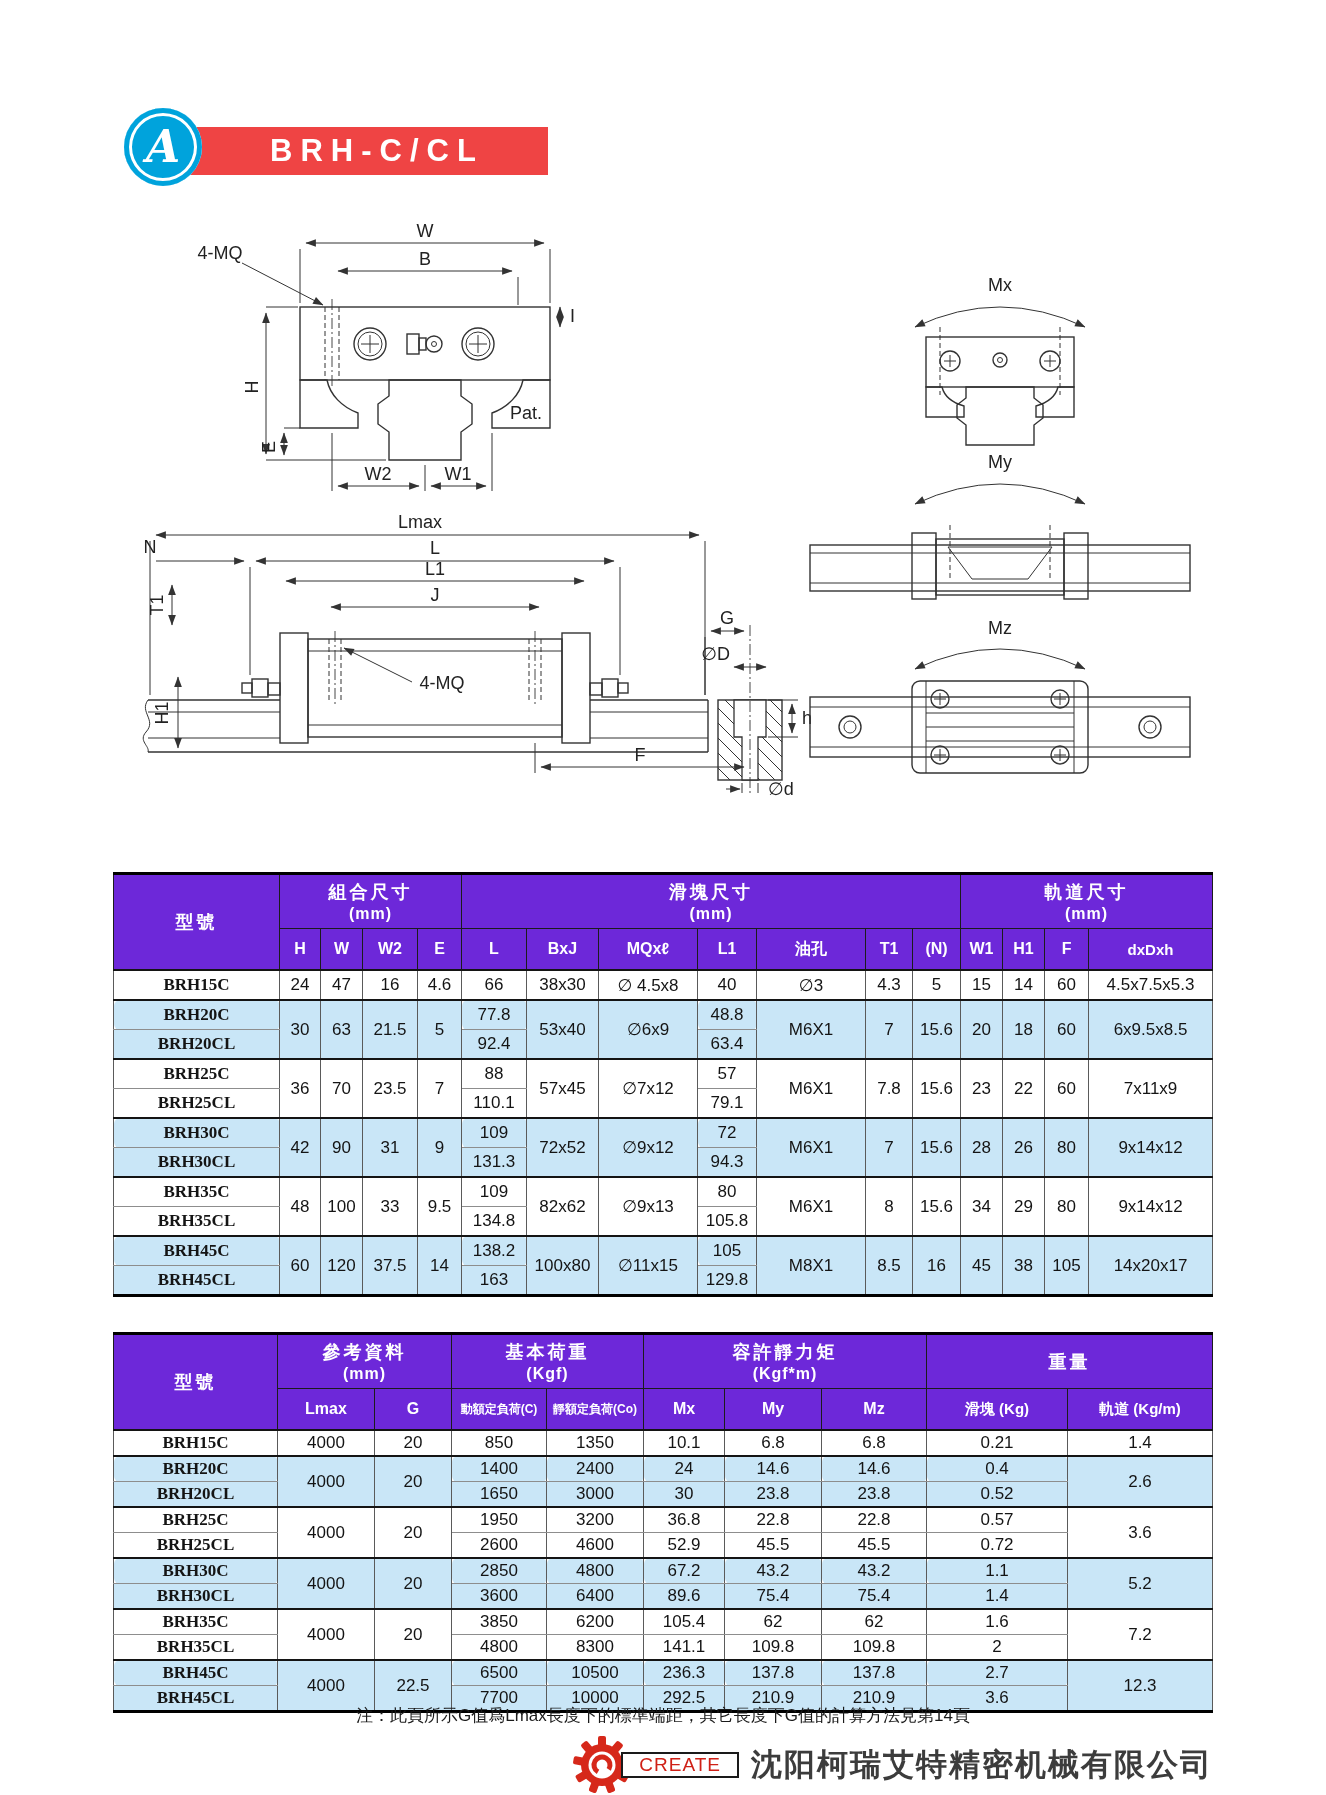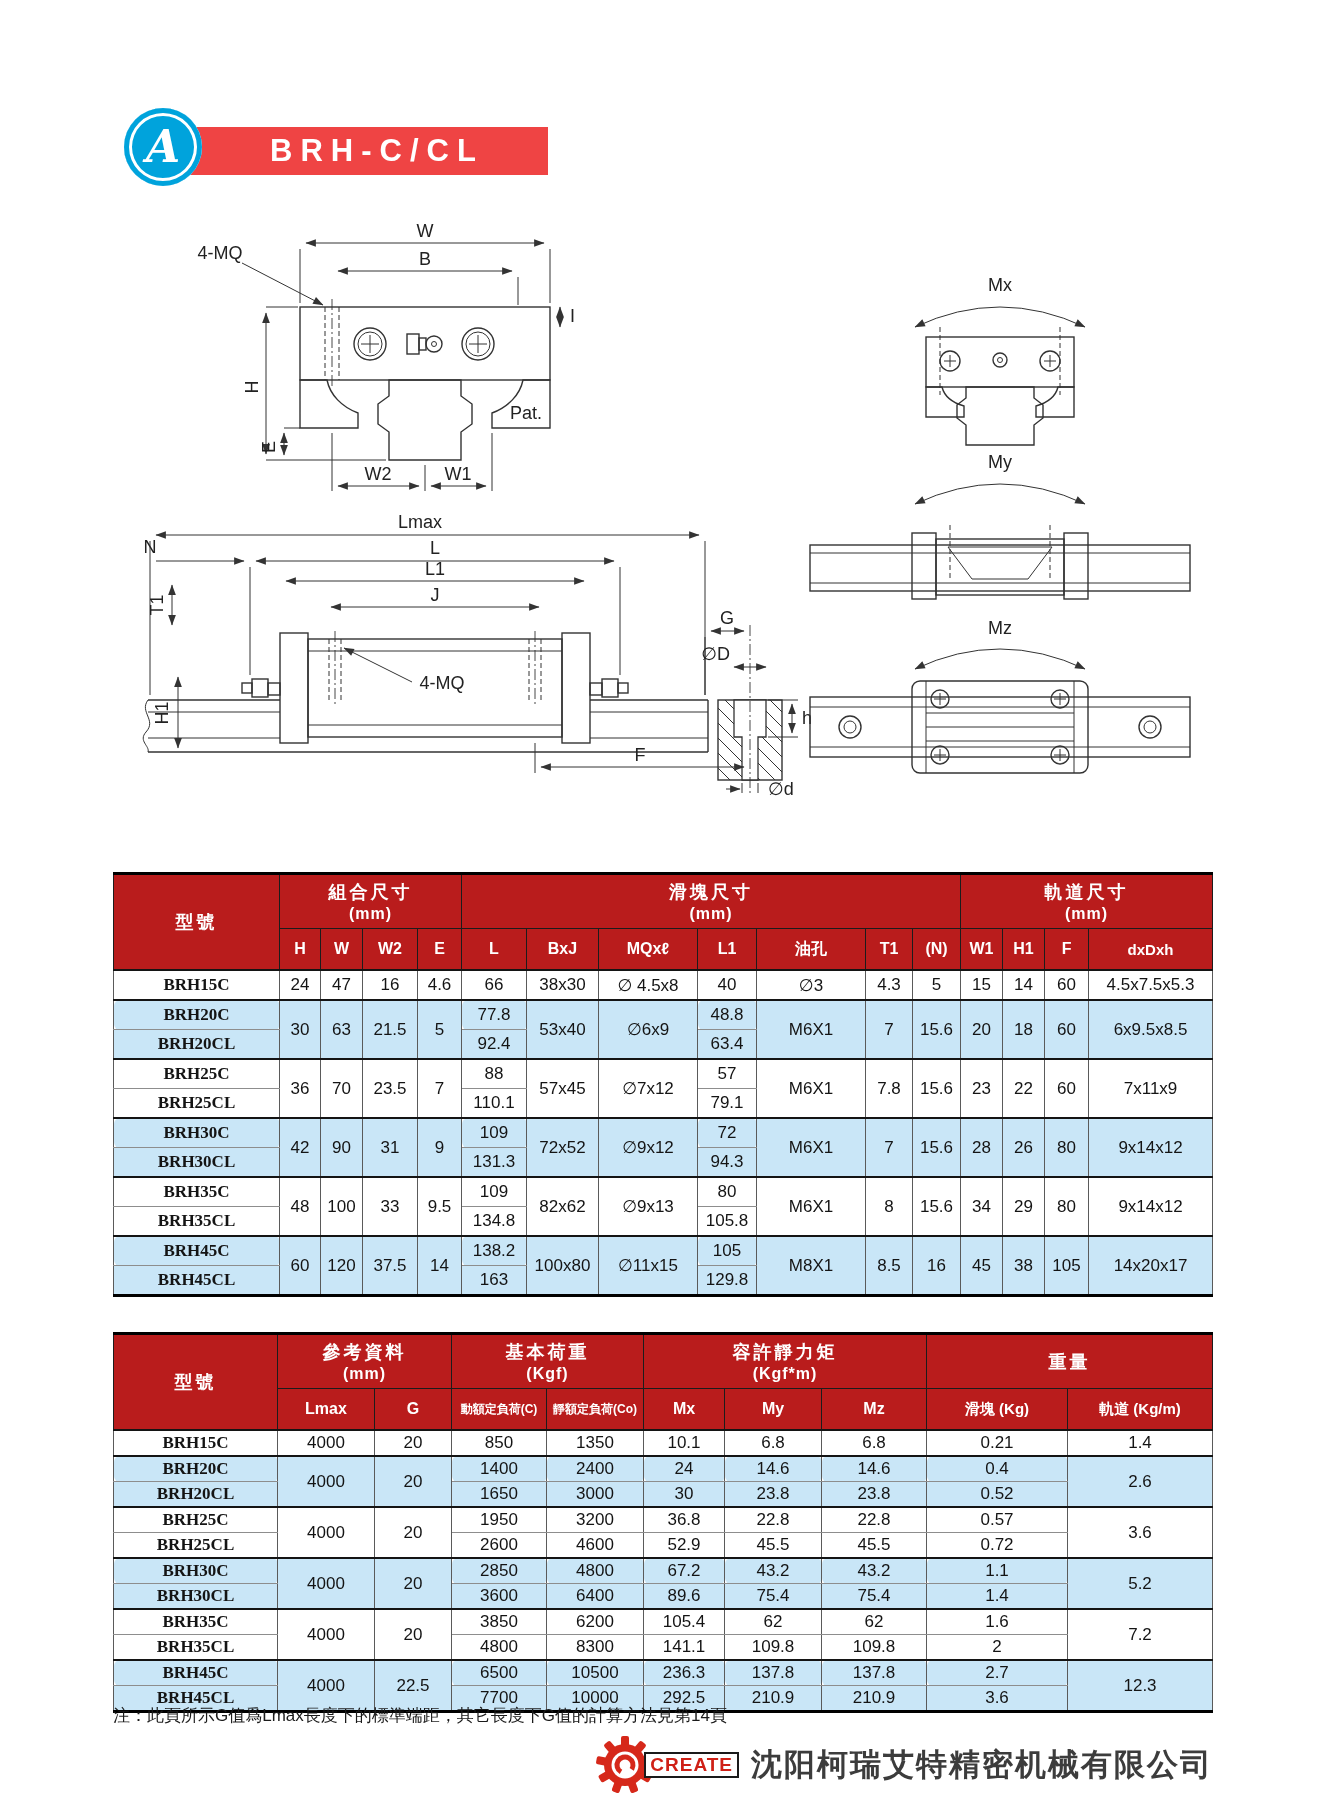--- a/index.html
+++ b/index.html
@@ -19,40 +19,40 @@
   svg text{font-family:"Liberation Sans",sans-serif;fill:#222;font-size:18px;}
   .oln{fill:none;stroke:#333;stroke-width:1.4px;}
   .thin{fill:none;stroke:#333;stroke-width:1px;}
   .dash{stroke-dasharray:5 3;}
   .cl{stroke-dasharray:11 3 2 3;stroke-width:0.9px;}
 
   
   table.spec{border-collapse:collapse;table-layout:fixed;width:1099px;
              border-left:1px solid #444;border-right:1px solid #444;
              border-top:3px solid #000;border-bottom:3px solid #000;}
-  .spec th{background:#b91c1c;color:#fff;border:1px solid #1c1c1c;padding:0;font-weight:bold;}
+  .spec th{background:#6d28d9;color:#fff;border:1px solid #1c1c1c;padding:0;font-weight:bold;}
   .ghead th{font-size:18px;letter-spacing:3px;height:53px;}
   .ghead .gu{display:block;font-size:16px;letter-spacing:1px;margin-top:1px;}
   .mh{font-size:19px;letter-spacing:6px;}
   .shead th{font-size:16px;height:40px;letter-spacing:0;}
   .shead th.sm{font-size:12px;letter-spacing:0;}
   .shead th.md{font-size:15px;}
   .spec td{border-left:1px solid #5a5a5a;border-right:1px solid #5a5a5a;text-align:center;
            vertical-align:middle;font-size:17px;color:#141414;padding:0 2px;background:#fff;}
   #t1 td{height:28px;} #t2 td{height:24px;}
   .spec tr.gsep td{border-top:2px solid #141414;}
   .spec td.dv{border-bottom:1px solid #8d8d8d;border-radius:6px;}
   .spec td.model{font-weight:bold;font-family:Liberation Serif, serif;}
   .spec tr.tint td{background:#c9e6f7;}
 
   
-  .note{left:113px;top:1704px;width:1100px;text-align:left;font-size:17px;color:#1a1a1a;}
+  .note{left:113px;top:1704px;width:1100px;text-align:center;font-size:17px;color:#1a1a1a;}
   .brand{left:113px;top:1736px;width:1100px;display:flex;justify-content:flex-end;align-items:center;gap:6px;}
-  .create-box{font-weight:700;font-size:19px;color:#cf2016;border:2px solid #1a1a1a;background:#fff;
-              padding:0 4px;margin-left:-16px;letter-spacing:1px;z-index:1;}
+  .create-box{font-weight:400;font-size:19px;color:#cf2016;border:2px solid #1a1a1a;background:#fff;
+              padding:0 16px;margin-left:-16px;letter-spacing:1px;z-index:1;}
   .company{font-size:31px;font-weight:bold;color:#3c3c3c;letter-spacing:2px;margin-left:6px;}
 </style>
 </head>
 <body>
 
 <div class="abs logo">
   <span>A</span>
 </div>
 <div class="abs banner">BRH-C/CL</div>
 

